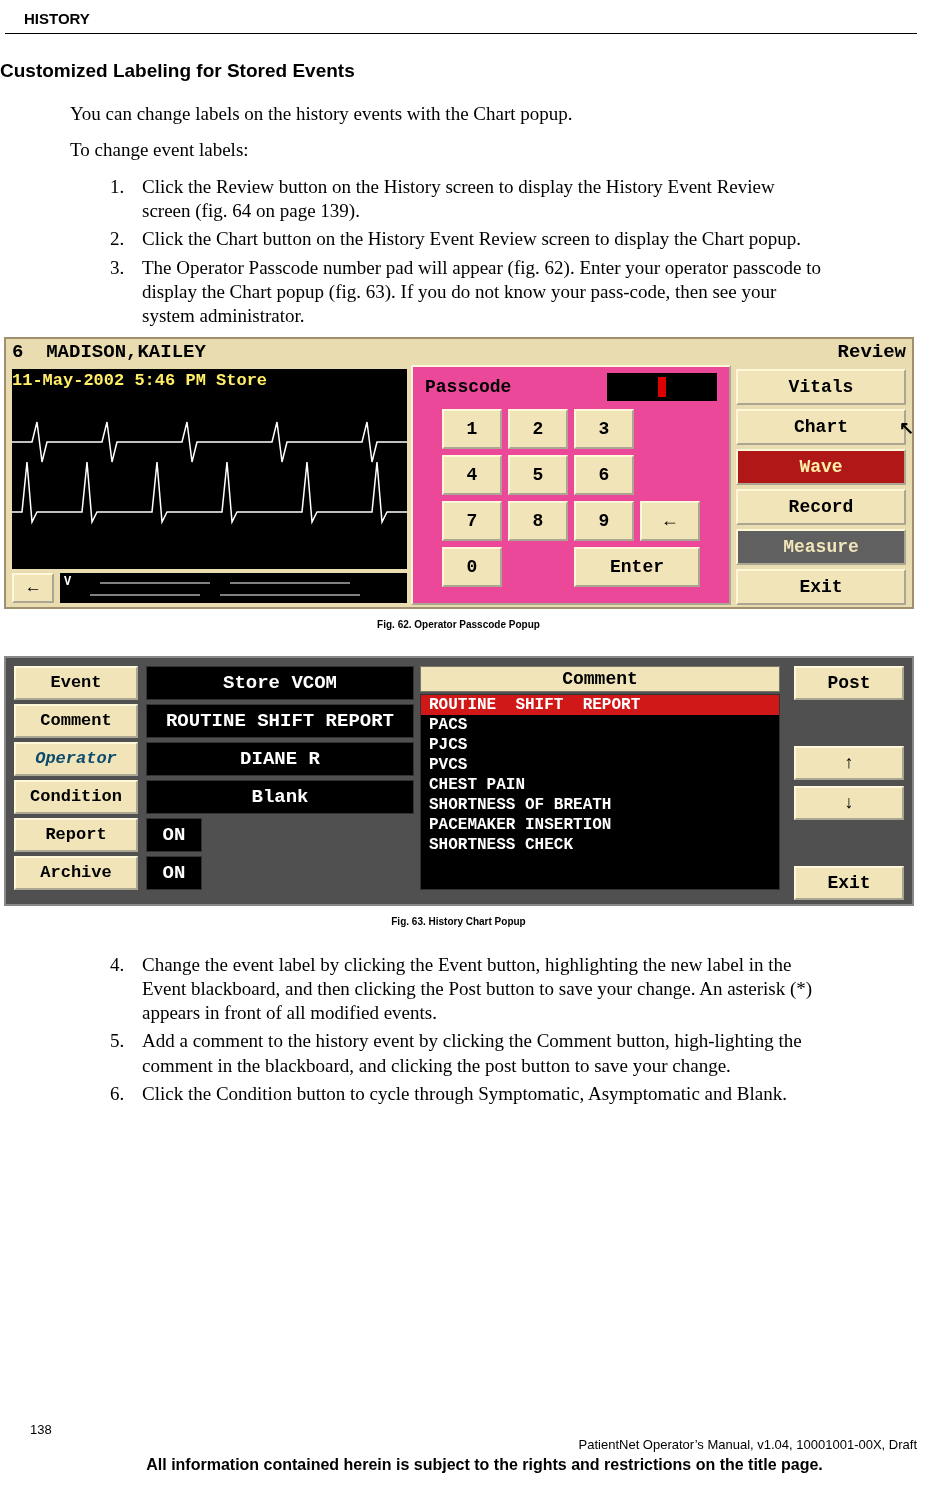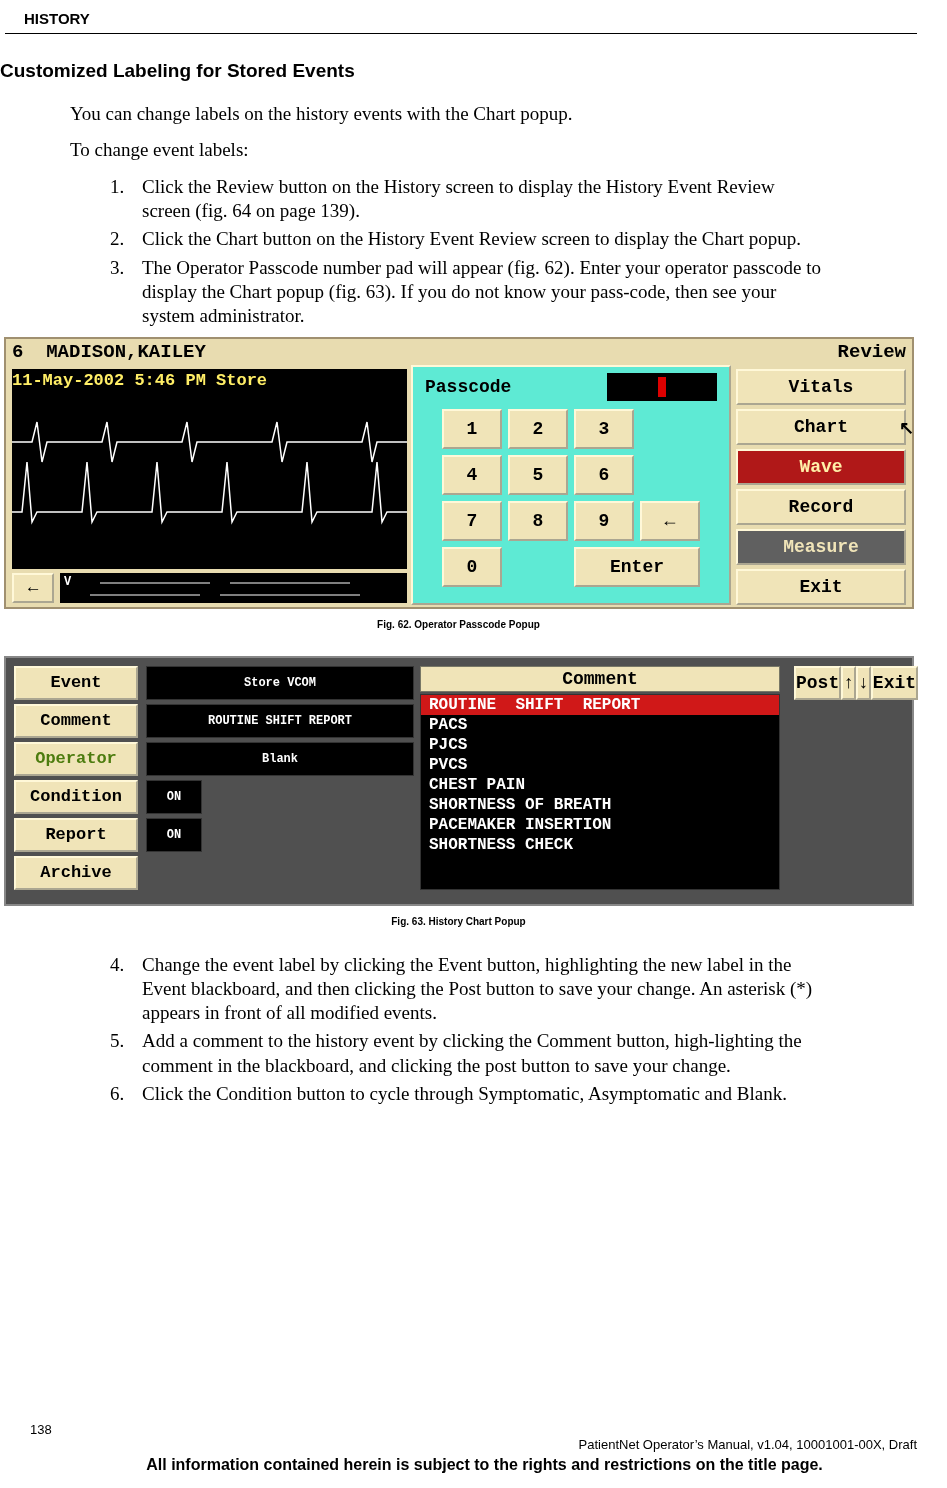--- a/index.html
+++ b/index.html
@@ -60,21 +60,21 @@
     background: #f0e4b8; border: 2px outset #fff8d8; text-align: center;
     font-size: 17px; color: #000; line-height: 26px;
   }
   .fig1 .miniwave {
     position: absolute; left: 54px; top: 234px; width: 347px; height: 30px;
     background: #000; color: #fff; font-size: 12px; padding: 2px 4px;
   }
   .fig1 .miniwave svg { position:absolute; left:0; top:0; }
   .fig1 .keypad {
     position: absolute; left: 405px; top: 26px; width: 320px; height: 240px;
-    background: #5eead4; border: 2px outset #fff8d8;
+    background: #ec4899; border: 2px outset #fff8d8;
   }
   .fig1 .keypad .passrow {
     display: flex; align-items: center; gap: 8px; padding: 6px 12px 2px 12px;
   }
   .fig1 .keypad .passlabel { font-size: 18px; color:#000; font-weight: bold; }
   .fig1 .keypad .passfield {
     width: 110px; height: 28px; background: #000; margin-left: auto;
     display:flex; align-items:center; justify-content:center;
   }
   .fig1 .keypad .passfield .cursor { width: 8px; height: 20px; background: #d00; }
@@ -121,48 +121,48 @@
   .fig2 .leftcol {
     position: absolute; left: 8px; top: 8px; width: 124px;
     display:flex; flex-direction:column; gap:4px;
   }
   .fig2 .lbtn {
     height: 34px; border:2px outset #fff8d8;
     display:flex; align-items:center; justify-content:center;
     font-size: 17px;
   }
   .fig2 .lbtn.y { background:#f0e4b8; color:#000; }
-  .fig2 .lbtn.dim { background:#f0e4b8; color:#4d7c0f; }
+  .fig2 .lbtn.dim { background:#f0e4b8; color:#0c4a6e;font-style:italic; }
   .fig2 .midcol {
     position: absolute; left: 140px; top: 8px; width: 268px;
     display:flex; flex-direction:column; gap:4px;
   }
   .fig2 .mfield {
     height: 34px; background:#000; color:#fff; border:1px solid #333;
     display:flex; align-items:center; justify-content:center;
-    font-size: 12px;
+    font-size: 19px;
   }
   .fig2 .mfield.small { width: 56px; }
   .fig2 .listhdr {
     position:absolute; left: 414px; top: 8px; width: 360px; height: 26px;
     background:#f0e4b8; color:#000; border: 1px solid #776;
     display:flex; align-items:center; justify-content:center;
     font-size: 18px;
   }
   .fig2 .listbox {
     position:absolute; left: 414px; top: 36px; width: 360px; height: 196px;
     background:#000; color:#fff; font-size: 16px;
     border: 1px solid #333; padding: 0;
   }
   .fig2 .listbox .row { padding: 1px 8px; white-space: pre; }
   .fig2 .listbox .row.sel { background:#d01818; color:#fff; }
   .fig2 .rightcol {
     position:absolute; right: 8px; top: 8px; width: 110px;
     height: 234px;
-    display:flex; flex-direction:row;text-align:center;
+    display:flex; flex-direction:column;text-align:center;
   }
   .fig2 .rbtn {
     height: 34px; border:2px outset #fff8d8; background:#f0e4b8; color:#000;
     display:flex; align-items:center; justify-content:center;
     font-size: 18px;
   }
   .fig2 .spacer { flex:1; }
 
   .footer {
     position: absolute; bottom: 14px; left: 0; right: 0;
@@ -268,20 +268,21 @@
     <div class="lbtn y">Event</div>
     <div class="lbtn y">Comment</div>
     <div class="lbtn dim">Operator</div>
     <div class="lbtn y">Condition</div>
     <div class="lbtn y">Report</div>
     <div class="lbtn y">Archive</div>
   </div>
   <div class="midcol">
     <div class="mfield">Store VCOM</div>
     <div class="mfield">ROUTINE SHIFT REPORT</div>
+    <div class="mfield">DIANE R</div>
     <div class="mfield">Blank</div>
     <div class="mfield small">ON</div>
     <div class="mfield small">ON</div>
   </div>
   <div class="listhdr">Comment</div>
   <div class="listbox">
     <div class="row sel">ROUTINE  SHIFT  REPORT</div>
     <div class="row">PACS</div>
     <div class="row">PJCS</div>
     <div class="row">PVCS</div>

